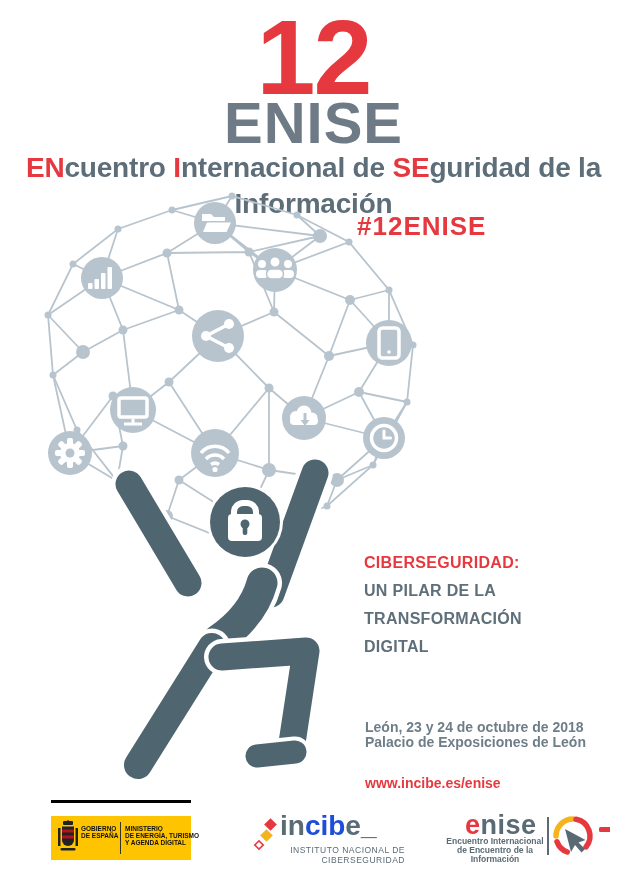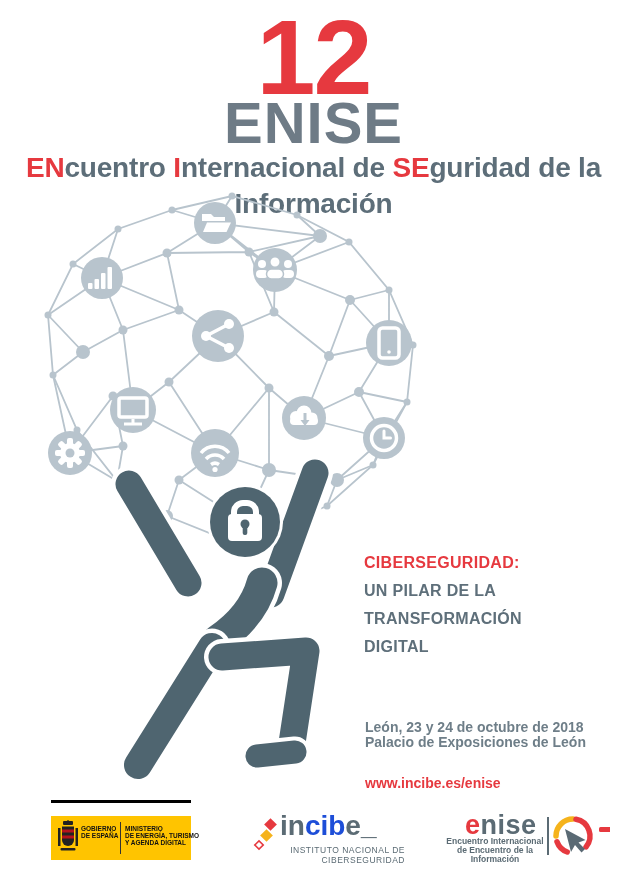--- a/index.html
+++ b/index.html
@@ -46,20 +46,21 @@
   .enise-icon{left:536px;top:813px;}
 </style>
 </head>
 <body>
 
 <div class="poster">
 
   <div class="abs edition">12</div>
   <div class="abs event-title">ENISE</div>
   <div class="abs subtitle"><span class="rd">EN</span><span>cuentro </span><span class="rd">I</span><span>nternacional de </span><span class="rd">SE</span><span>guridad de la Información</span></div>
+  <div class="abs hashtag">#12ENISE</div>
 
   <svg class="abs illustration" width="430" height="810" viewBox="0 0 430 810" xmlns="http://www.w3.org/2000/svg">
 
     <g stroke="#b8c4cd" stroke-width="1.8" fill="none">
       <path d="M155 210 L215 196 L280 215 L332 242 L372 290 L396 345 L390 402 L356 465 L310 506 L255 528 L200 536 L150 516 L100 481 L60 430 L36 375 L31 315 L56 264 L101 229 Z"></path>
       <path d="M198 223 L155 210 M198 223 L215 196 M198 223 L150 253 M198 223 L232 252 M198 223 L258 270 M198 223 L303 236
                M85 278 L101 229 M85 278 L56 264 M85 278 L31 315 M85 278 L150 253 M85 278 L162 310 M85 278 L106 330
                M258 270 L232 252 M258 270 L303 236 M258 270 L333 300 M258 270 L257 312 M258 270 L332 242
                M303 236 L280 215 M303 236 L232 252
                M150 253 L232 252 M150 253 L162 310 M232 252 L257 312

